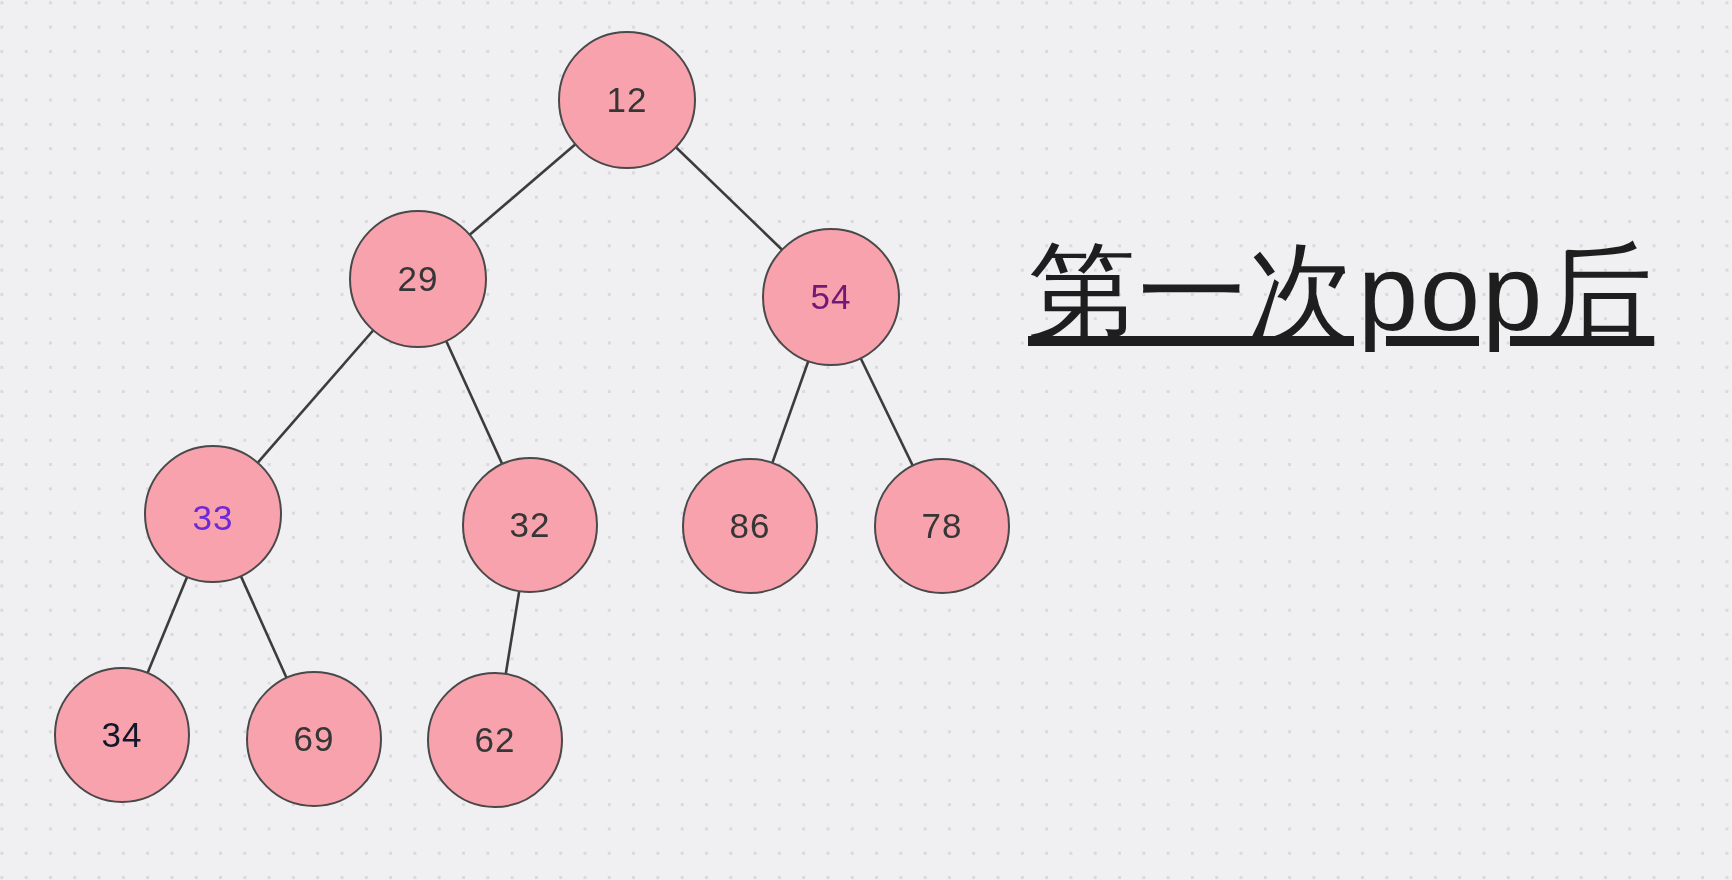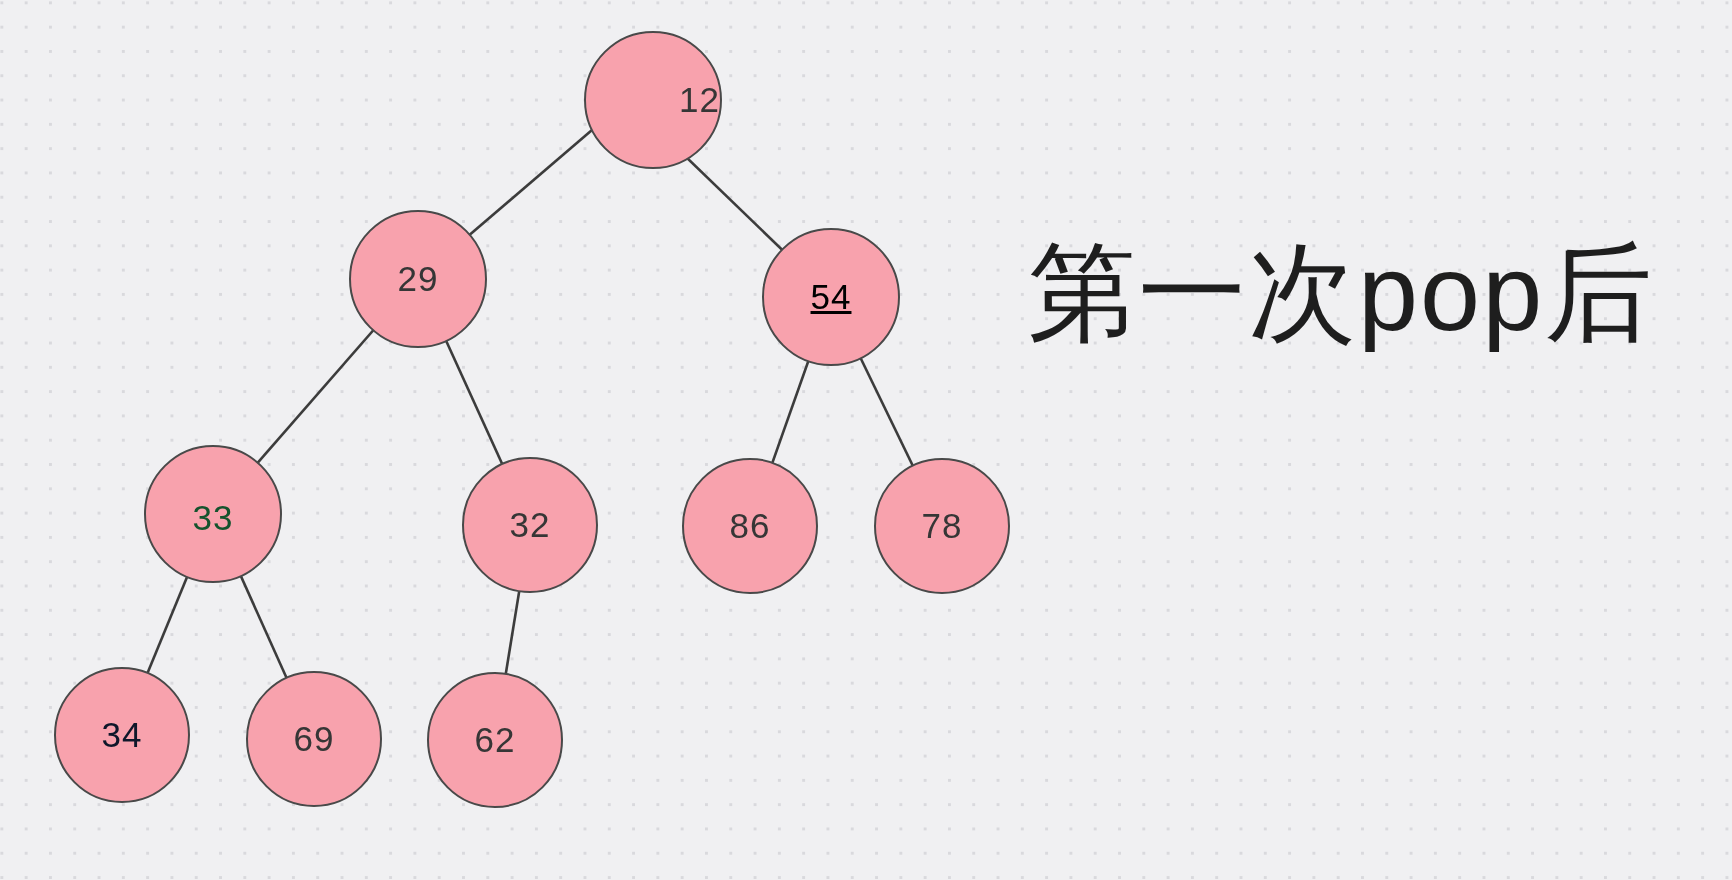--- a/index.html
+++ b/index.html
@@ -53,49 +53,50 @@
   .caption {
     position: absolute;
     left: 1028px;
     top: 228px;
     font-size: 108px;
     line-height: 130px;
     font-weight: 500;
     color: #1e1e1e;
     white-space: nowrap;
     letter-spacing: 2px;
+    text-decoration: underline;
   }
 </style>
 </head>
 <body>
 
 <div class="stage" style="background-color: rgb(240, 240, 242);">
   <svg class="edges-layer" xmlns="http://www.w3.org/2000/svg" viewBox="0 0 1732 880">
       <line x1="627" y1="100" x2="418" y2="279" stroke="#3c3c3c" stroke-width="2.6"></line>
       <line x1="627" y1="100" x2="831" y2="297" stroke="#3c3c3c" stroke-width="2.6"></line>
       <line x1="418" y1="279" x2="213" y2="514" stroke="#3c3c3c" stroke-width="2.6"></line>
       <line x1="418" y1="279" x2="530" y2="525" stroke="#3c3c3c" stroke-width="2.6"></line>
       <line x1="831" y1="297" x2="750" y2="526" stroke="#3c3c3c" stroke-width="2.6"></line>
       <line x1="831" y1="297" x2="942" y2="526" stroke="#3c3c3c" stroke-width="2.6"></line>
       <line x1="213" y1="514" x2="122" y2="735" stroke="#3c3c3c" stroke-width="2.6"></line>
       <line x1="213" y1="514" x2="314" y2="739" stroke="#3c3c3c" stroke-width="2.6"></line>
       <line x1="530" y1="525" x2="495" y2="740" stroke="#3c3c3c" stroke-width="2.6"></line>
     </svg>
   <div class="nodes-layer">
-      <div class="tree-node" style="left: 584px; top: 31px; width: 138px; height: 138px; background: rgb(248, 162, 173); border-color: rgb(73, 73, 73); justify-content: flex-end;">
+      <div class="tree-node" style="left: 558px; top: 31px; width: 138px; height: 138px; background: rgb(248, 162, 173); border-color: rgb(73, 73, 73);">
         <span class="node-label" style="color: rgb(54, 54, 54);">12</span>
       </div>
       <div class="tree-node" style="left: 349px; top: 210px; width: 138px; height: 138px; background: rgb(248, 162, 173); border-color: rgb(73, 73, 73);">
         <span class="node-label" style="color: rgb(54, 54, 54);">29</span>
       </div>
       <div class="tree-node" style="left: 762px; top: 228px; width: 138px; height: 138px; background: rgb(248, 162, 173); border-color: rgb(73, 73, 73);">
-        <span class="node-label" style="color: #000000; text-decoration: underline;">54</span>
+        <span class="node-label" style="color: #701a75;">54</span>
       </div>
       <div class="tree-node" style="left: 144px; top: 445px; width: 138px; height: 138px; background: rgb(248, 162, 173); border-color: rgb(73, 73, 73);">
-        <span class="node-label" style="color: #14532d; margin-top: 8px;">33</span>
+        <span class="node-label" style="color: #6d28d9; margin-top: 8px;">33</span>
       </div>
       <div class="tree-node" style="left: 462px; top: 457px; width: 136px; height: 136px; background: rgb(248, 162, 173); border-color: rgb(73, 73, 73);">
         <span class="node-label" style="color: rgb(54, 54, 54);">32</span>
       </div>
       <div class="tree-node" style="left: 682px; top: 458px; width: 136px; height: 136px; background: rgb(248, 162, 173); border-color: rgb(73, 73, 73);">
         <span class="node-label" style="color: rgb(54, 54, 54);">86</span>
       </div>
       <div class="tree-node" style="left: 874px; top: 458px; width: 136px; height: 136px; background: rgb(248, 162, 173); border-color: rgb(73, 73, 73); text-align: center;">
         <span class="node-label" style="color: rgb(54, 54, 54);">78</span>
       </div>

